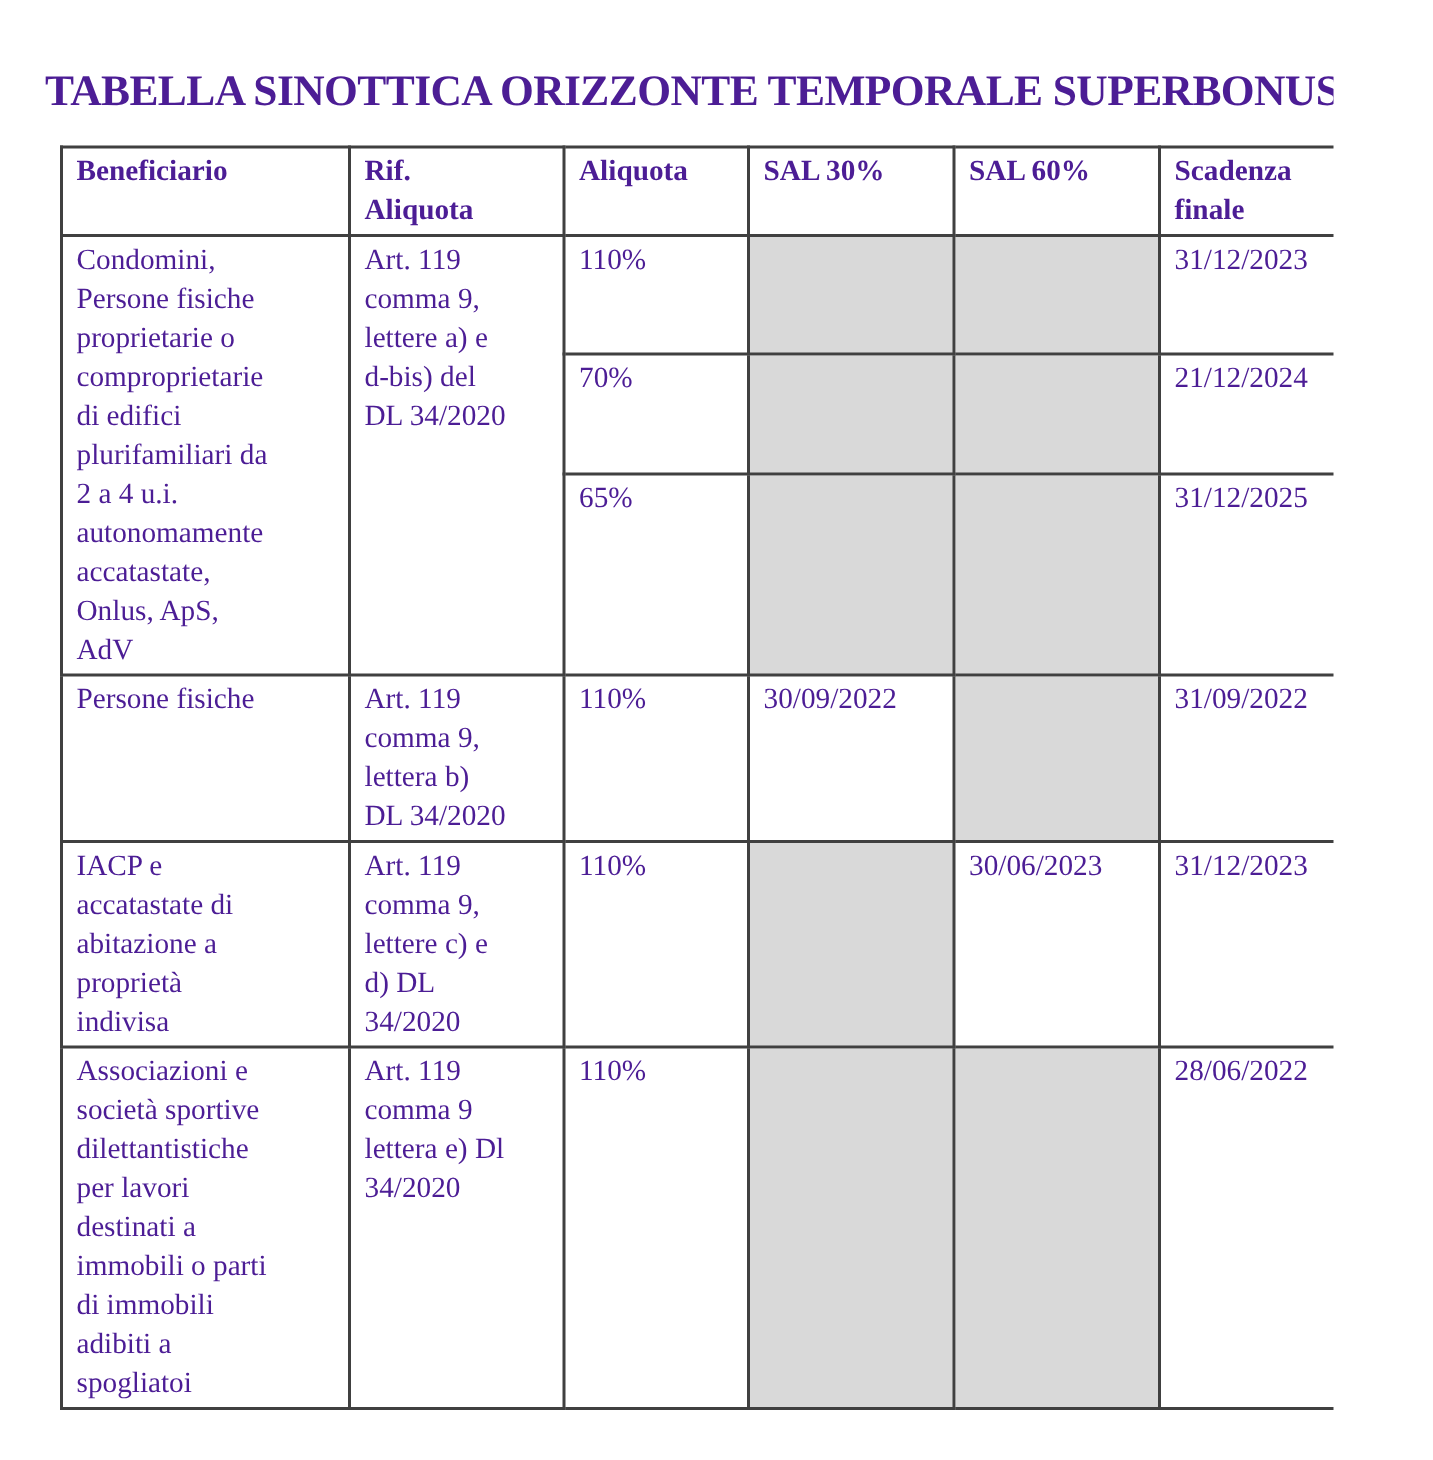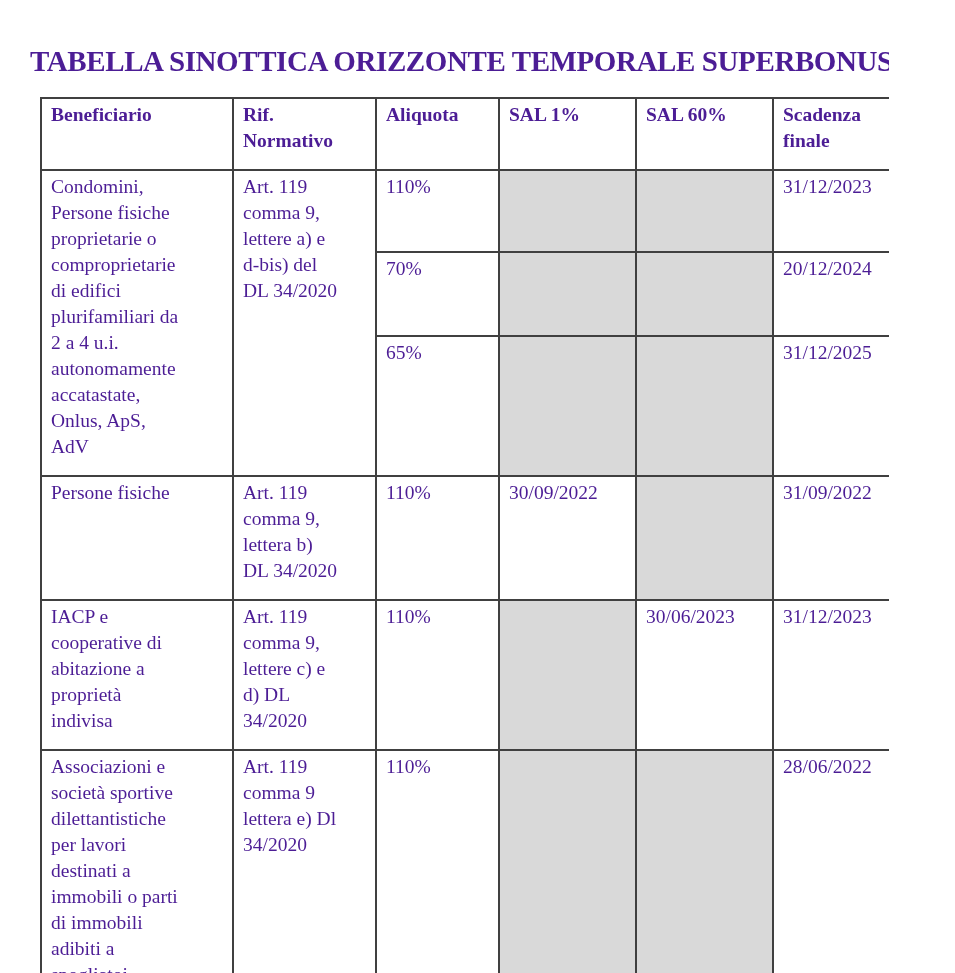--- a/index.html
+++ b/index.html
@@ -30,21 +30,21 @@
     border-collapse: collapse;
     table-layout: fixed;
     margin: 21px 0 0 40px;
     width: 872px;
   }
   table.synoptic th,
   table.synoptic td {
     border: 2px solid #404040;
     vertical-align: top;
     text-align: left;
-    padding: 3px 8px 15px 9px;
+    padding: 3px 8px 2px 9px;
     font-size: 19.5px;
     line-height: 26px;
     white-space: pre-line;
     overflow: hidden;
     box-sizing: border-box;
   }
   table.synoptic th {
     font-weight: bold;
   }
   td[data-shaded="true"] {
@@ -71,23 +71,23 @@
       <col style="width:143px">
       <col style="width:123px">
       <col style="width:137px">
       <col style="width:137px">
       <col style="width:140px">
     </colgroup>
     <thead>
       <tr class="hdr">
         <th>Beneficiario</th>
         <th>Rif.
-Normativo</th>
+Aliquota</th>
         <th>Aliquota</th>
-        <th>SAL 1%</th>
+        <th>SAL 30%</th>
         <th>SAL 60%</th>
         <th>Scadenza
 finale</th>
       </tr>
     </thead>
     <tbody>
 
       <tr class="r1a">
         <td rowspan="3">Condomini,
 Persone fisiche
@@ -107,21 +107,21 @@
 DL 34/2020</td>
         <td>110%</td>
         <td data-shaded="true"></td>
         <td data-shaded="true"></td>
         <td>31/12/2023</td>
       </tr>
       <tr class="r1b">
         <td>70%</td>
         <td data-shaded="true"></td>
         <td data-shaded="true"></td>
-        <td>20/12/2024</td>
+        <td>21/12/2024</td>
       </tr>
       <tr class="r1c">
         <td>65%</td>
         <td data-shaded="true"></td>
         <td data-shaded="true"></td>
         <td>31/12/2025</td>
       </tr>
 
       <tr class="r2">
         <td>Persone fisiche</td>
@@ -130,21 +130,21 @@
 lettera b)
 DL 34/2020</td>
         <td>110%</td>
         <td data-shaded="false">30/09/2022</td>
         <td data-shaded="true"></td>
         <td>31/09/2022</td>
       </tr>
 
       <tr class="r3">
         <td>IACP e
-cooperative di
+accatastate di
 abitazione a
 proprietà
 indivisa</td>
         <td>Art. 119
 comma 9,
 lettere c) e
 d) DL
 34/2020</td>
         <td>110%</td>
         <td data-shaded="true"></td>

